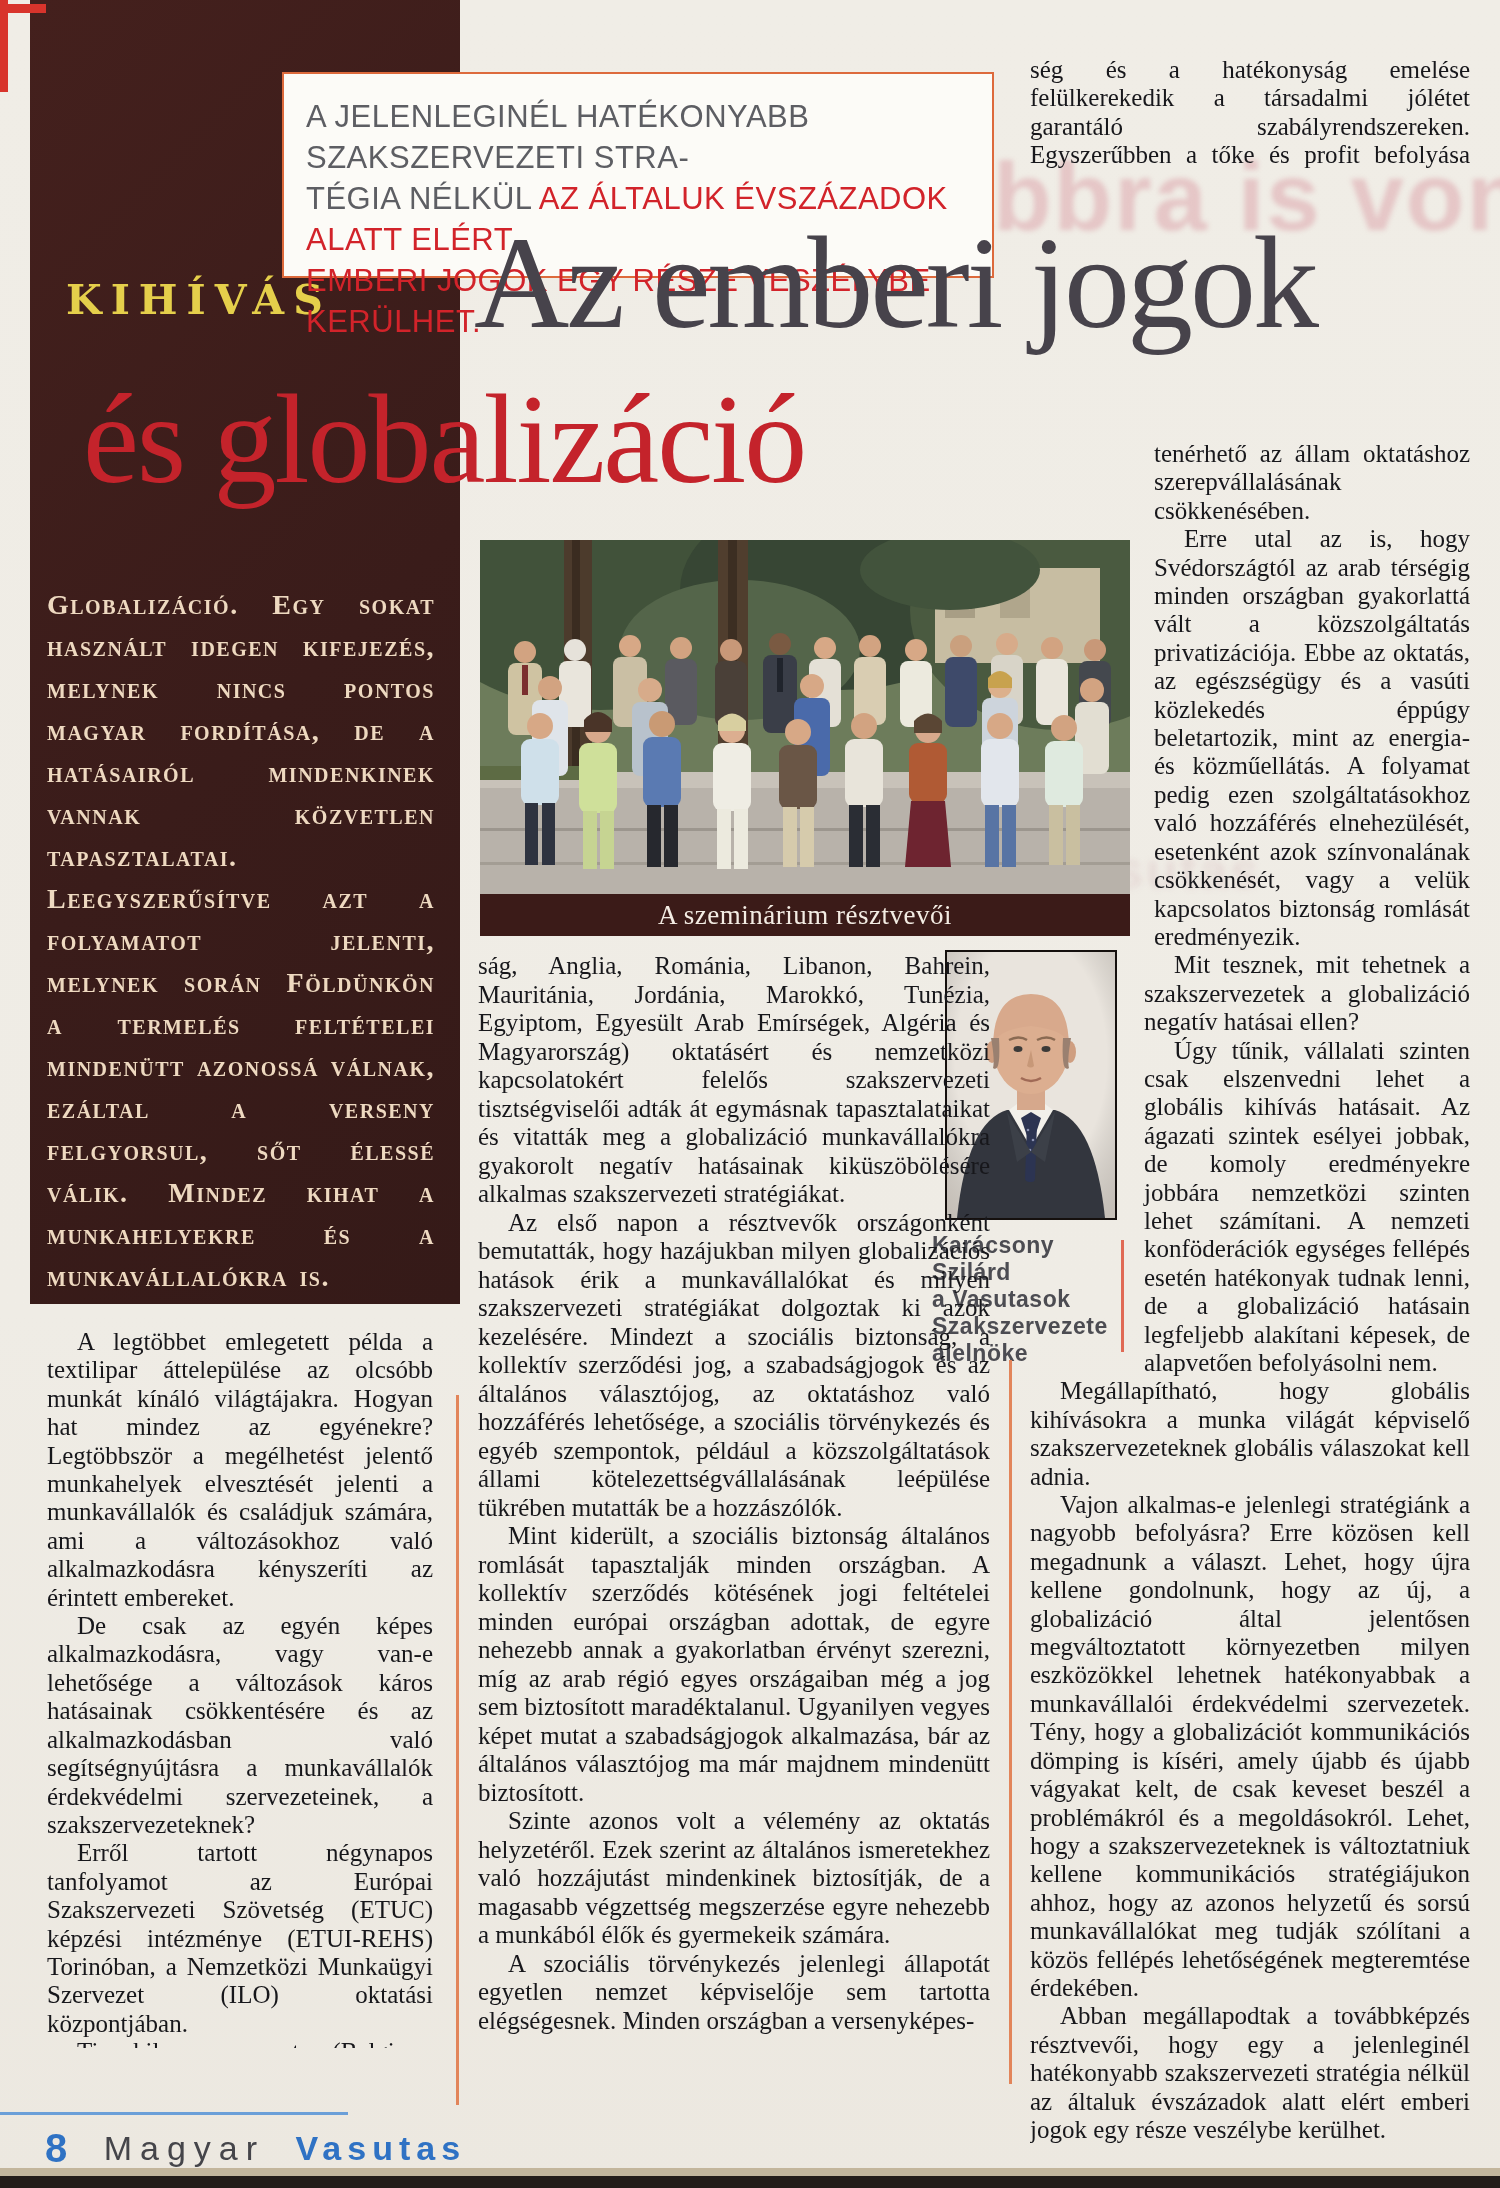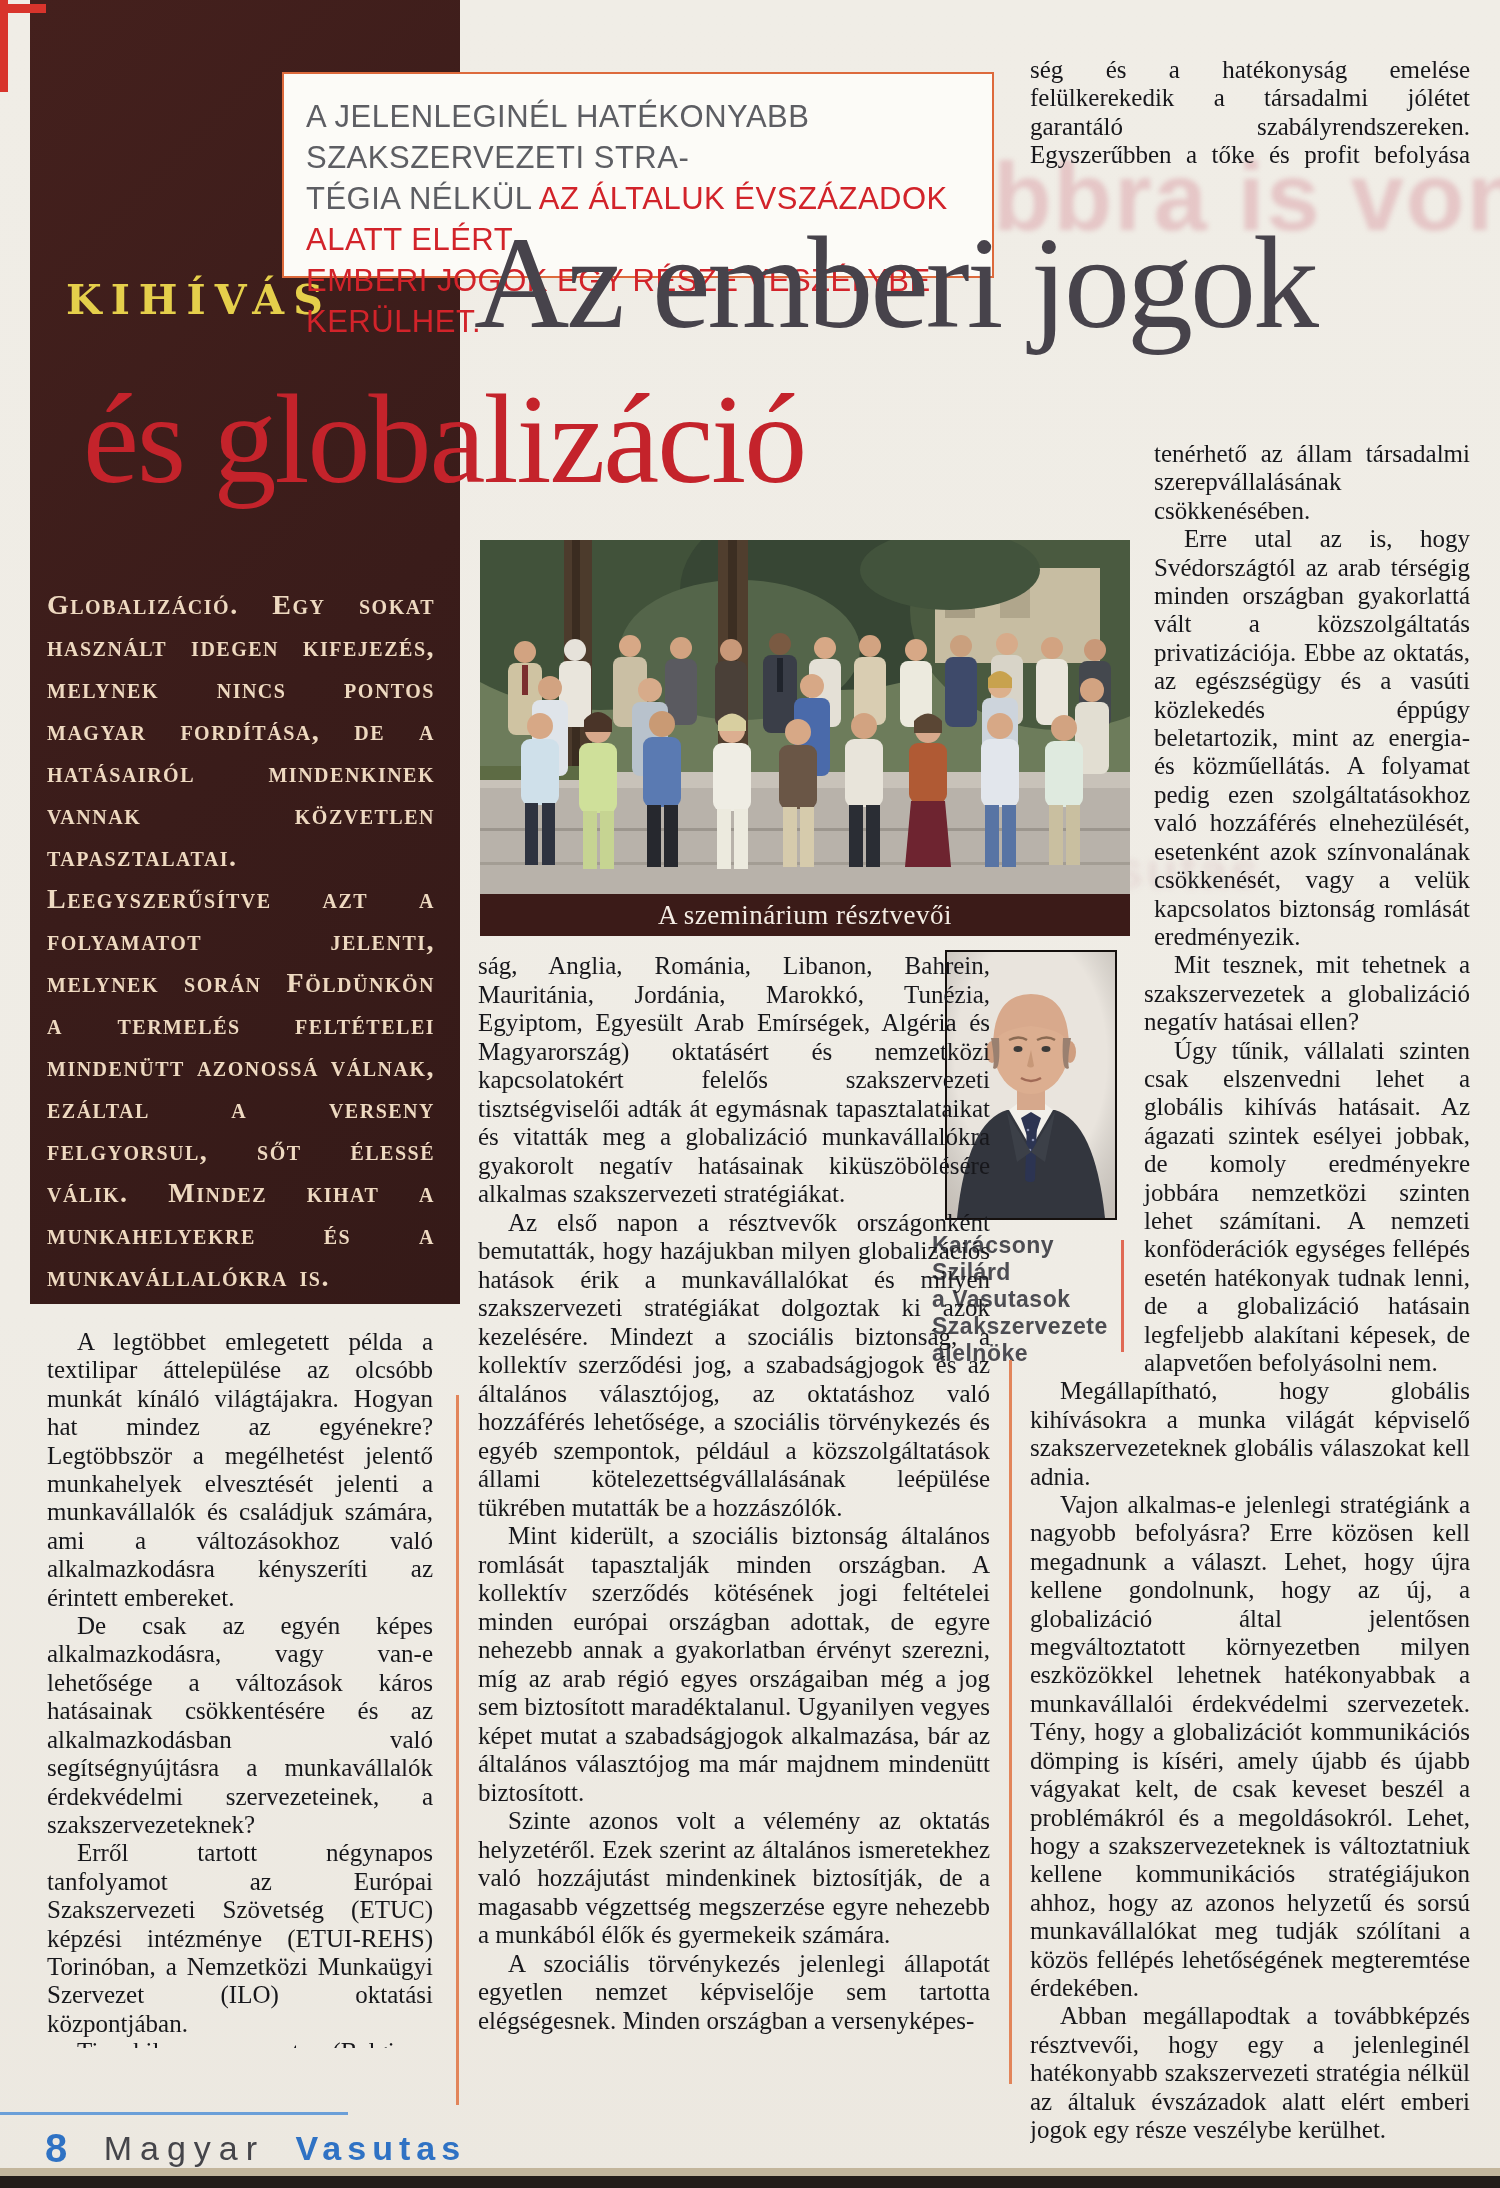--- a/index.html
+++ b/index.html
@@ -269,21 +269,21 @@
     </div>
 
   <div class="abs bodytext col-right-top">
     <p class="flush">ség és a hatékonyság emelése felülkerekedik a társadalmi jólétet garantáló szabályrendszereken. Egyszerűbben a tőke és profit befolyása egyértelműen tet-</p>
   </div>
 
   <div class="abs bodytext col-right">
     <div class="sp-photo"></div>
     <div class="sp-portrait"></div>
     <div>
-        <p class="flush">tenérhető az állam társadalmi szerepvállalásának csökkenésében.</p>
+        <p class="flush">tenérhető az állam oktatáshoz szerepvállalásának csökkenésében.</p>
         <p>Erre utal az is, hogy Svédországtól az arab térségig minden országban gyakorlattá vált a közszolgáltatás privatizációja. Ebbe az oktatás, az egészségügy és a vasúti közlekedés éppúgy beletartozik, mint az energia- és közműellátás. A folyamat pedig ezen szolgáltatásokhoz való hozzáférés elnehezülését, esetenként azok színvonalának csökkenését, vagy a velük kapcsolatos biztonság romlását eredményezik.</p>
         <p>Mit tesznek, mit tehetnek a szakszervezetek a globalizáció negatív hatásai ellen?</p>
         <p>Úgy tűnik, vállalati szinten csak elszenvedni lehet a globális kihívás hatásait. Az ágazati szintek esélyei jobbak, de komoly eredményekre jobbára nemzetközi szinten lehet számítani. A nemzeti konföderációk egységes fellépés esetén hatékonyak tudnak lenni, de a globalizáció hatásain legfeljebb alakítani képesek, de alapvetően befolyásolni nem.</p>
         <p>Megállapítható, hogy globális kihívásokra a munka világát képviselő szakszervezeteknek globális válaszokat kell adnia.</p>
         <p>Vajon alkalmas-e jelenlegi stratégiánk a nagyobb befolyásra? Erre közösen kell megadnunk a választ. Lehet, hogy újra kellene gondolnunk, hogy az új, a globalizáció által jelentősen megváltoztatott környezetben milyen eszközökkel lehetnek hatékonyabbak a munkavállalói érdekvédelmi szervezetek. Tény, hogy a globalizációt kommunikációs dömping is kíséri, amely újabb és újabb vágyakat kelt, de csak keveset beszél a problémákról és a megoldásokról. Lehet, hogy a szakszervezeteknek is változtatniuk kellene kommunikációs stratégiájukon ahhoz, hogy az azonos helyzetű és sorsú munkavállalókat meg tudják szólítani a közös fellépés lehetőségének megteremtése érdekében.</p>
         <p>Abban megállapodtak a továbbképzés résztvevői, hogy egy a jelenleginél hatékonyabb szakszervezeti stratégia nélkül az általuk évszázadok alatt elért emberi jogok egy része veszélybe kerülhet.</p>
       </div>
   </div>
 
   <div class="abs rule-v rule1"></div>

